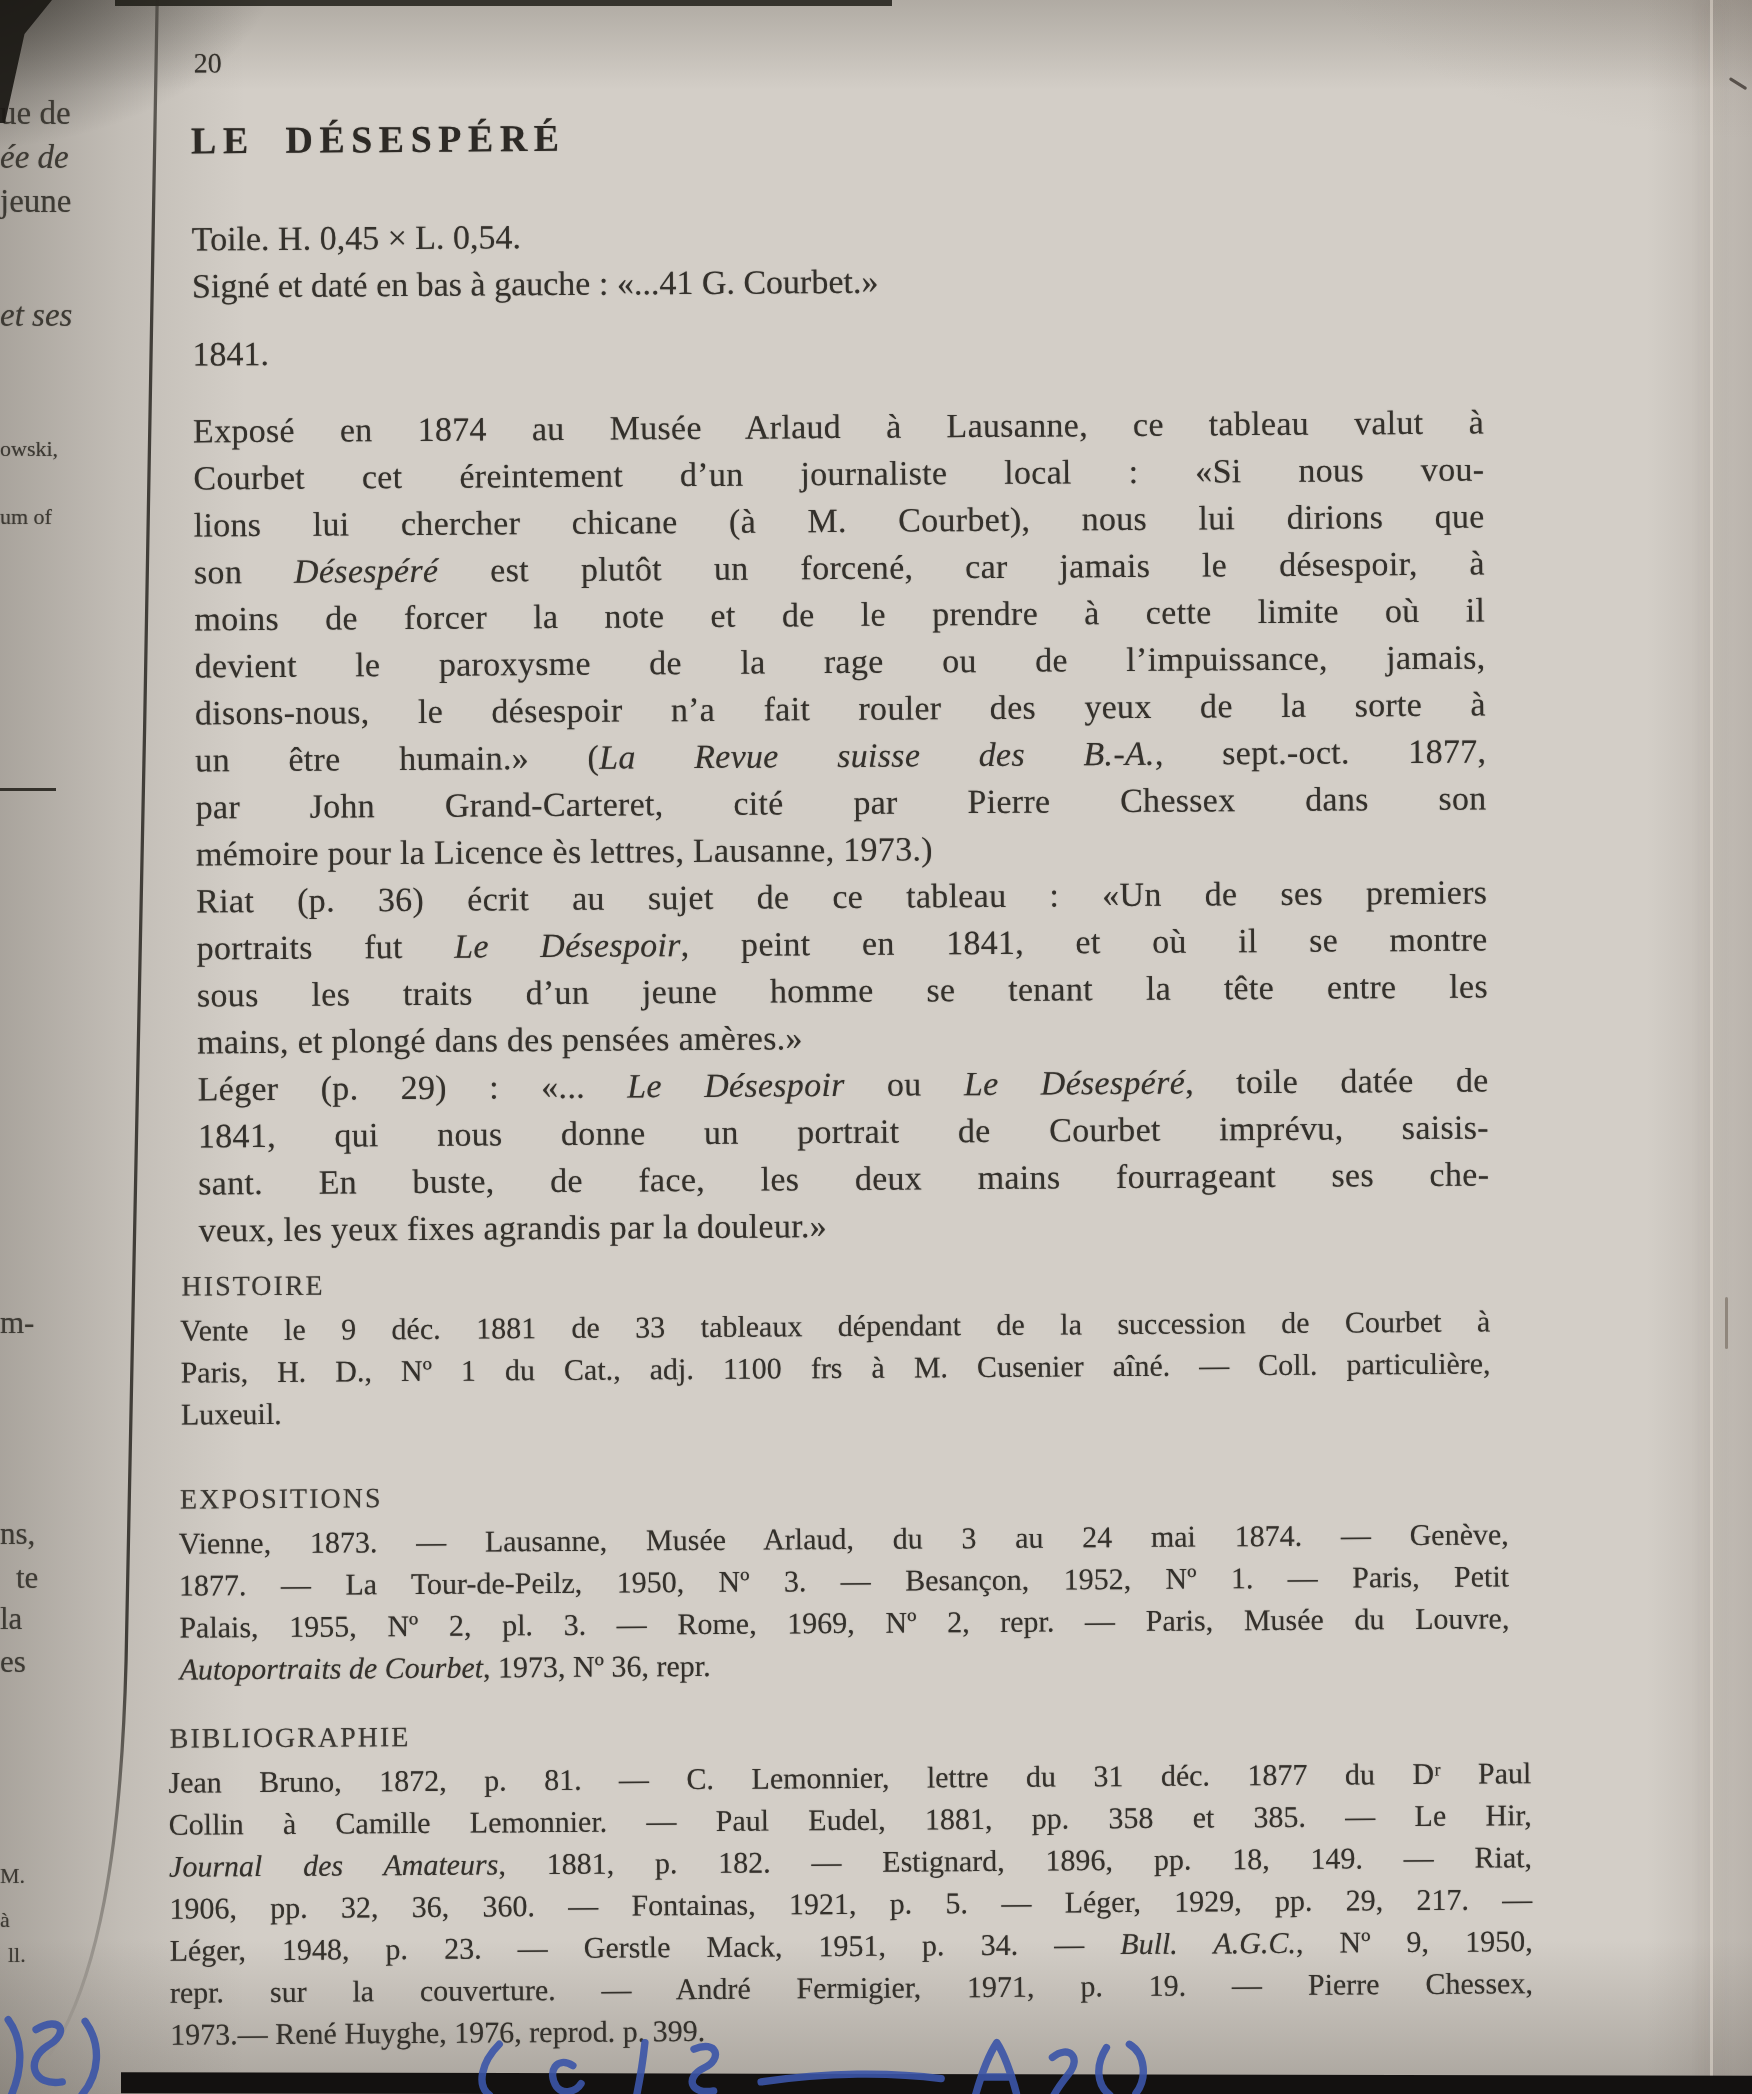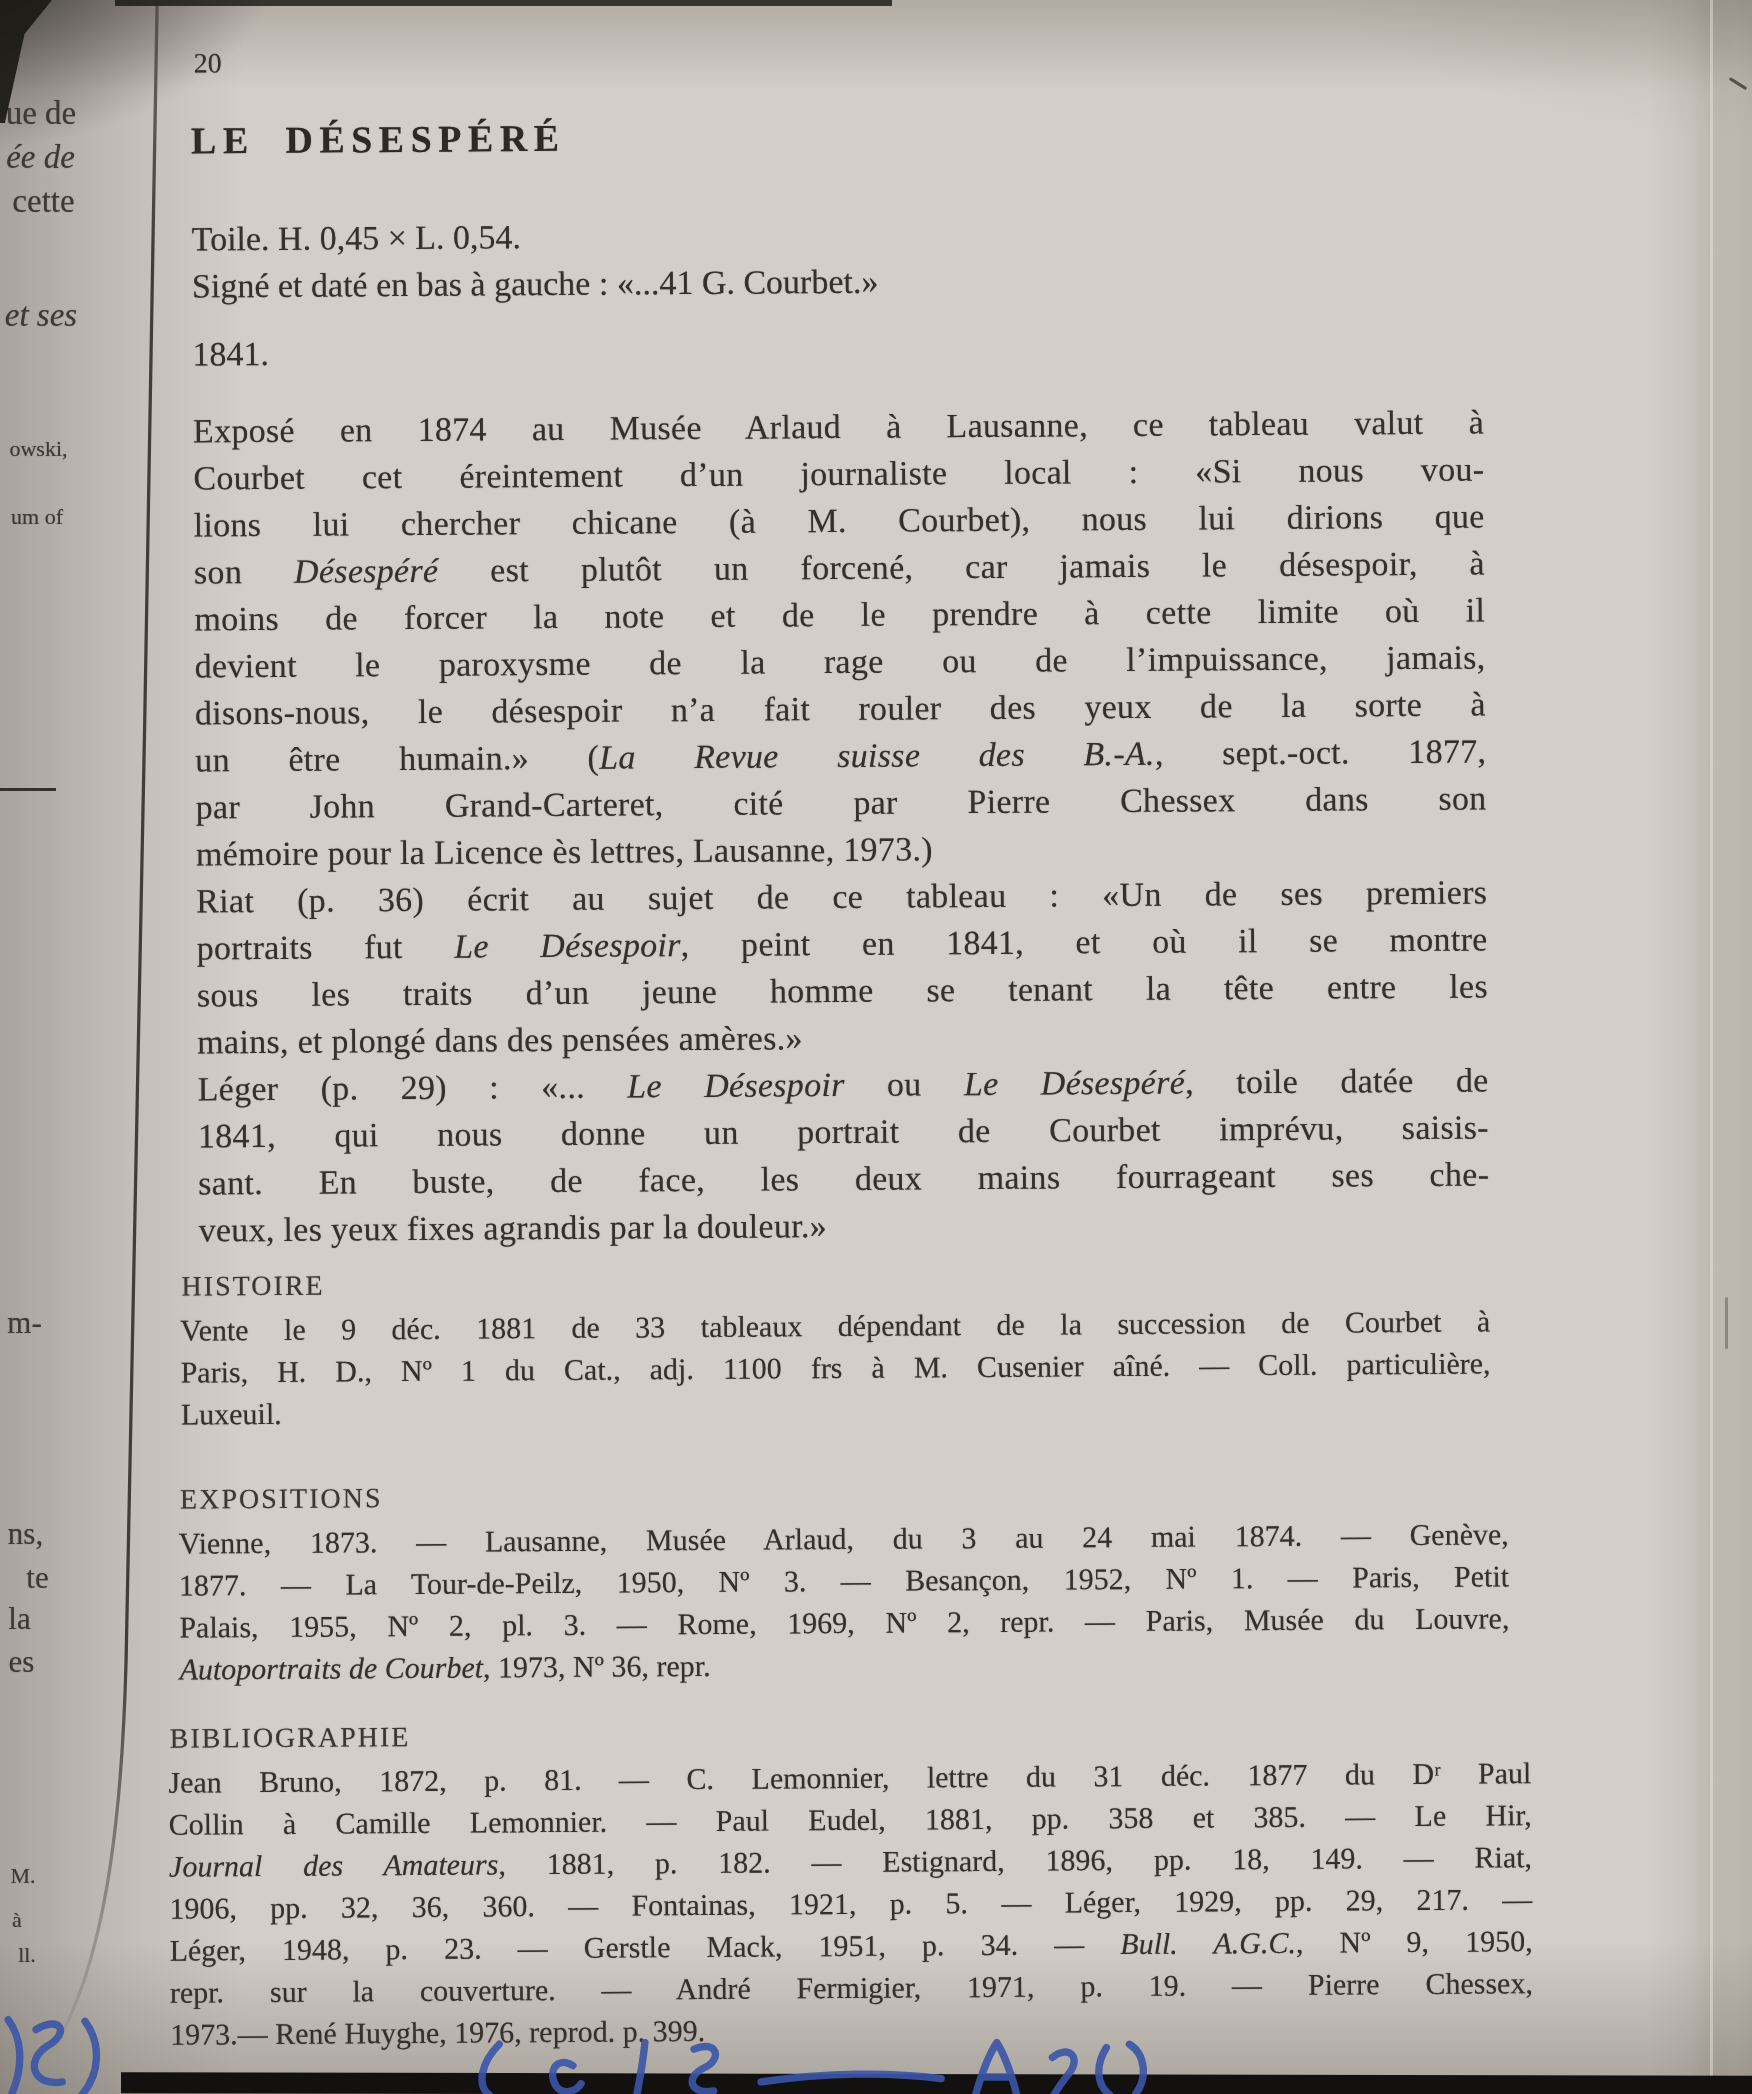--- a/index.html
+++ b/index.html
@@ -14,21 +14,21 @@
       radial-gradient(ellipse 458px 278px at -49px -49px, rgba(28,26,22,.78), rgba(28,26,22,0) 72%),
       radial-gradient(ellipse 736px 344px at 101% -4%, rgba(120,108,98,.28), rgba(120,108,98,0) 65%),
       linear-gradient(90deg, rgba(72,66,58,.30) 0, rgba(72,66,58,.12) 123px, rgba(0,0,0,0) 245px),
       linear-gradient(270deg, rgba(95,84,76,.22) 0, rgba(0,0,0,0) 106px),
       linear-gradient(180deg, rgba(86,80,70,.28) 0, rgba(0,0,0,0) 90px),
       linear-gradient(0deg, rgba(70,64,56,.30) 0, rgba(0,0,0,0) 155px),
       #d3cec7;
     text-shadow:0 0 1.1px rgba(56,52,44,.55);
   }
   
-  .frag{position:absolute;left:0;text-align:center;white-space:nowrap;color:#3d3a34;}
+  .frag{position:absolute;left:0;text-align:left;white-space:nowrap;color:#3d3a34;}
   .frag.s40{font-size:33px;line-height:36px;}
   .frag.s37{font-size:22px;line-height:34px;}
   .frag.s38{font-size:31px;line-height:34px;}
   .it{font-style:italic;}
   .left-rule{position:absolute;left:0;top:788px;width:56px;height:3.3px;background:#34312b;}
   
   .corner-tl{position:absolute;left:0;top:0;width:57px;height:123px;
     background:#1b1915;clip-path:polygon(0 0,52px 0,24.5px 34px,4.9px 123px,0 123px);opacity:.92;}
   .top-edge{position:absolute;left:115px;top:0;width:777px;height:5.7px;background:#17150f;opacity:.8;}
   .bottom-strip{position:absolute;left:121px;top:2074px;width:1632px;height:21px;background:#131110;transform:rotate(.12deg);}
@@ -53,21 +53,21 @@
   .line.last{text-align-last:left;}
 </style>
 </head>
 <body>
 
 <div class="photo">
 
   <div>
     <div class="frag s40" style="top:95px;width:82px;">ue de</div>
     <div class="frag s40" style="top:139px;width:81px;font-style:italic;">ée de</div>
-    <div class="frag s40" style="top:183px;width:87px;">cette</div>
+    <div class="frag s40" style="top:183px;width:87px;">jeune</div>
     <div class="frag s40 it" style="top:297px;width:82px;">et ses</div>
     <div class="frag s37" style="top:432px;width:77px;">owski,</div>
     <div class="frag s37" style="top:468px;width:74px;margin-top:32px;">um of</div>
     <div class="frag s38" style="top:1306px;width:49px;">m-</div>
     <div class="frag s38" style="top:1517px;width:51px;">ns,</div>
     <div class="frag s38" style="top:1561px;width:43px;margin-left:16px;">te</div>
     <div class="frag s38" style="top:1602px;width:39px;">la</div>
     <div class="frag s38" style="top:1645px;width:43px;">es</div>
     <div class="frag s37" style="top:1859px;width:46px;">M.</div>
     <div class="frag s37" style="top:1903px;width:34px;">à</div>

